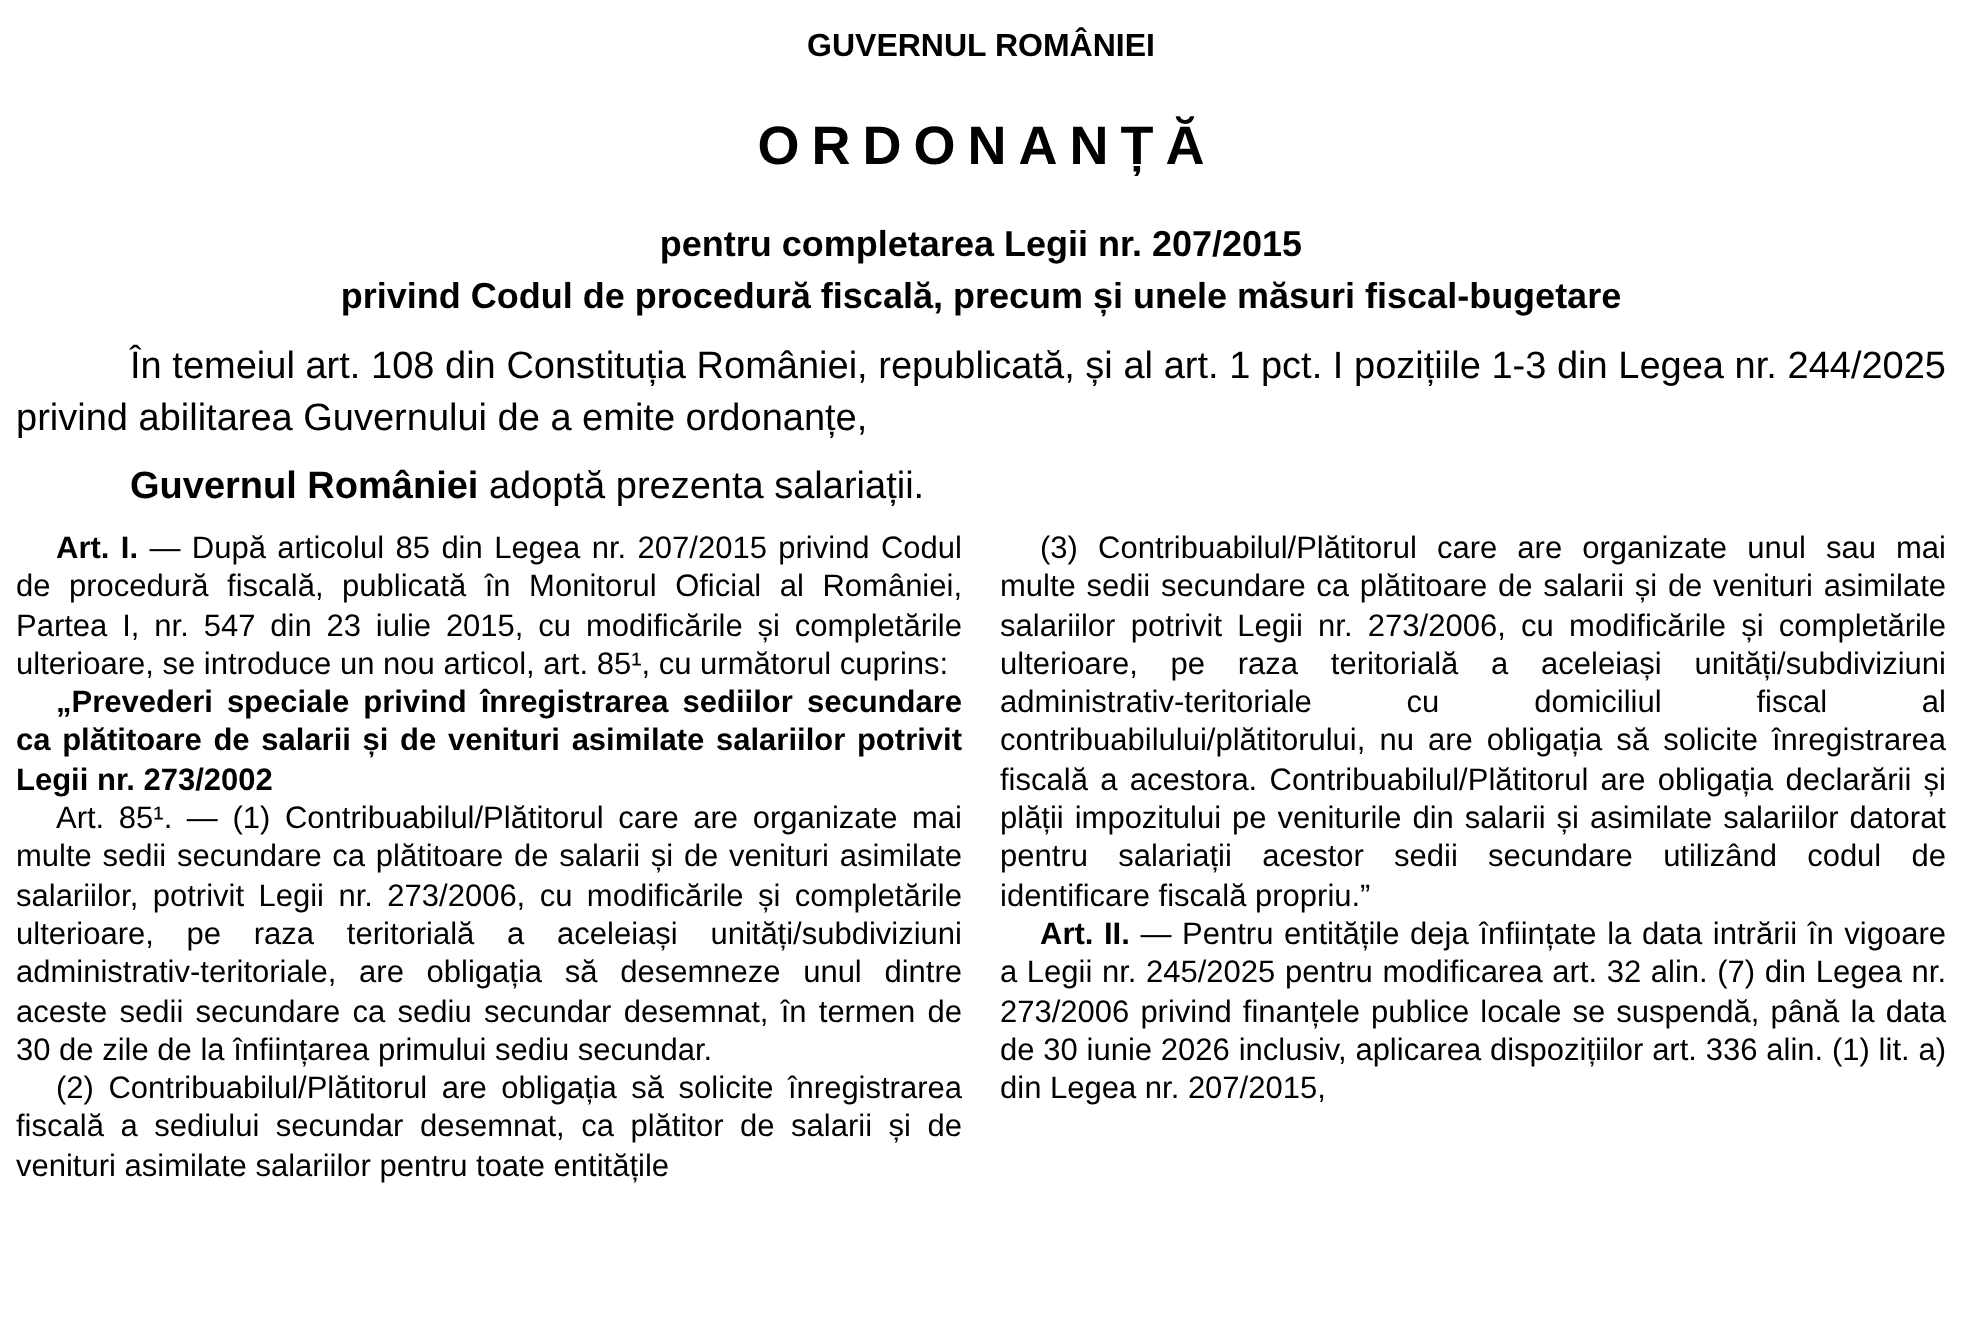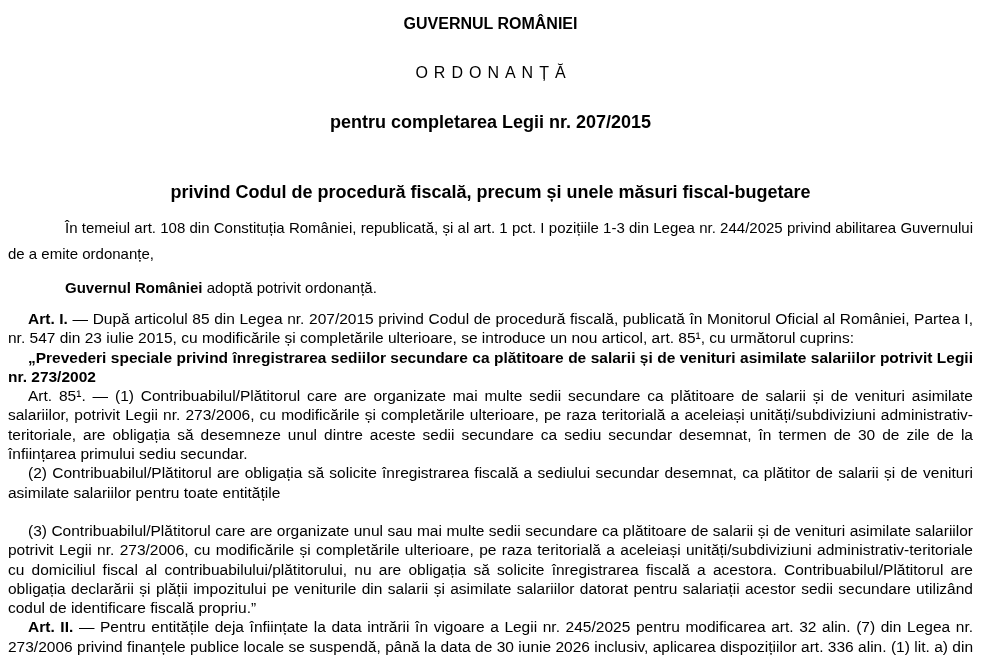--- a/index.html
+++ b/index.html
@@ -20,51 +20,49 @@
   }
   .institution {
     margin-top: 14px;
     font-size: 16px;
     line-height: 19px;
     font-weight: bold;
     text-align: center;
   }
   .doc-title {
     margin-top: 28px;
-    font-size: 16px;
+    font-size: 27px;
     line-height: 24px;
-    font-weight: normal;
+    font-weight: bold;
     text-align: center;
     letter-spacing: 6px;
     text-indent: 6px; 
   }
   .subtitle {
     font-size: 18px;
     line-height: 26px;
     font-weight: bold;
     text-align: center;
-    margin-top: 44px;
   }
   .subtitle-1 { margin-top: 24px; }
   .preamble-legal, .preamble-enact {
-    font-size: 15px;
+    font-size: 19px;
     line-height: 26px;
     text-align: justify;
   }
   .preamble-legal { margin-top: 10px; }
   .preamble-enact { margin-top: 8px; }
   .preamble-legal p, .preamble-enact p {
     margin: 0;
     text-indent: 57px;
   }
   .columns {
     margin-top: 8px;
     display: flex;
     gap: 19px;
-    flex-direction: column;
   }
   .col {
     flex: 1 1 0;
     min-width: 0;
     font-size: 15.5px;
     line-height: 19.3px;
     text-align: justify;
   }
   .col p {
     margin: 0;
@@ -84,21 +82,21 @@
 
   <div class="subtitle subtitle-1">pentru completarea Legii nr. 207/2015</div>
 
   <div class="subtitle subtitle-2">privind Codul de procedură fiscală, precum și unele măsuri fiscal-bugetare</div>
 
   <div class="preamble-legal">
       <p><span>În temeiul art. 108 din Constituția României, republicată, și al art. 1 pct. I pozițiile 1-3 din Legea nr. 244/2025 privind abilitarea Guvernului de a emite ordonanțe,</span></p>
     </div>
 
   <div class="preamble-enact">
-      <p><span class="b">Guvernul României</span><span> adoptă potrivit ordonanță.</span></p>
+      <p><span class="b">Guvernul României</span><span> adoptă prezenta salariații.</span></p>
     </div>
 
   <div class="columns">
     <div class="col">
         <p><span class="b">Art. I.</span><span> — După articolul 85 din Legea nr. 207/2015 privind Codul de procedură fiscală, publicată în Monitorul Oficial al României, Partea I, nr. 547 din 23 iulie 2015, cu modificările și completările ulterioare, se introduce un nou articol, art. 85¹, cu următorul cuprins:</span></p>
         <p><span class="b">„Prevederi speciale privind înregistrarea sediilor secundare ca plătitoare de salarii și de venituri asimilate salariilor potrivit Legii nr. 273/2002</span></p>
         <p><span>Art. 85¹. — (1) Contribuabilul/Plătitorul care are organizate mai multe sedii secundare ca plătitoare de salarii și de venituri asimilate salariilor, potrivit Legii nr. 273/2006, cu modificările și completările ulterioare, pe raza teritorială a aceleiași unități/subdiviziuni administrativ-teritoriale, are obligația să desemneze unul dintre aceste sedii secundare ca sediu secundar desemnat, în termen de 30 de zile de la înființarea primului sediu secundar.</span></p>
         <p><span>(2) Contribuabilul/Plătitorul are obligația să solicite înregistrarea fiscală a sediului secundar desemnat, ca plătitor de salarii și de venituri asimilate salariilor pentru toate entitățile</span></p>
       </div>
     <div class="col">

